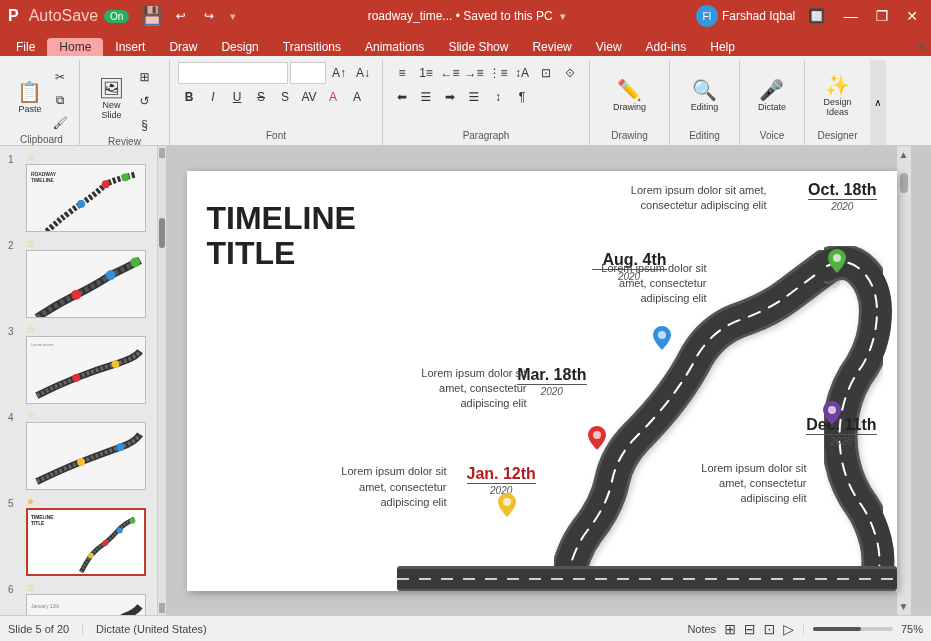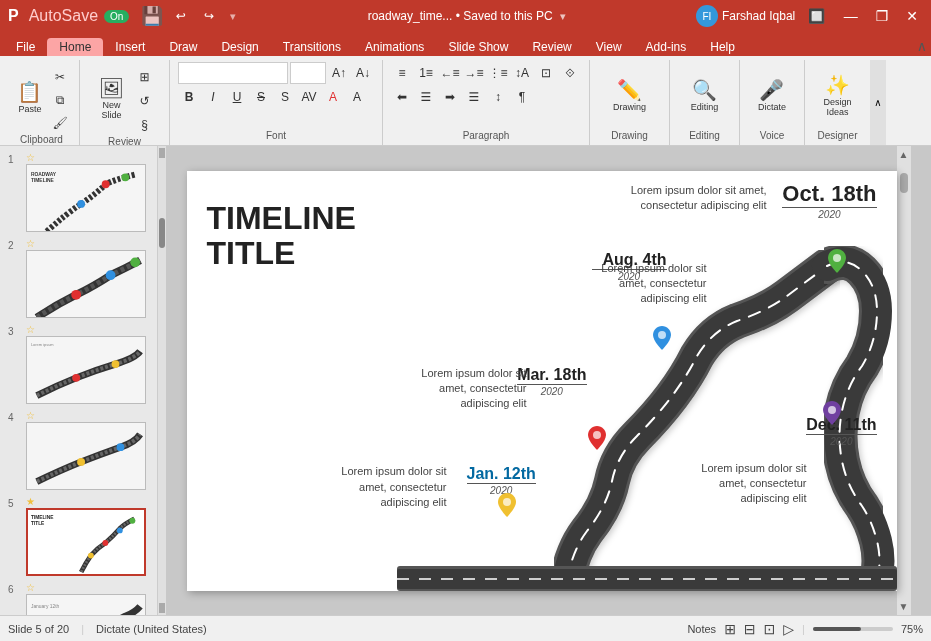--- a/index.html
+++ b/index.html
@@ -612,21 +612,21 @@
           <rect x="0" y="355" width="500" height="25" rx="3" fill="#555"></rect>
           <rect x="0" y="358" width="500" height="20" rx="2" fill="#3a3a3a"></rect>
           <line x1="0" y1="368" x2="500" y2="368" stroke="white" stroke-width="1.5" stroke-dasharray="12,10"></line>
         </svg>
       </div>
 
       <div class="text-block" style="right:130px; top:12px; text-align:right;margin-left:16px;">
         <span>Lorem ipsum dolor sit amet,<br>consectetur adipiscing elit</span>
       </div>
       <div class="date-label" style="right:20px; top:10px; text-align:center;">
-        <span style="font-size:22px; font-weight:bold; color:#222;">Oct. 18th</span>
+        <span style="font-size:16px; font-weight:bold; color:#222;">Oct. 18th</span>
         <span class="year" style="font-size:10px; color:#555; display:block; border-top:1px solid #555; padding-top:1px;">2020</span>
       </div>
 
       <div class="date-label" style="right:230px; top:80px; text-align:center;">
         <span style="font-size:16px; font-weight:bold; color:#222;margin-left:11px;">Aug. 4th</span>
         <span class="year" style="font-size:10px; color:#555; display:block; border-top:1px solid #555; padding-top:1px;">2020</span>
       </div>
 
       <div class="text-block" style="right:190px; top:90px; text-align:right; width:140px;">
         <span>Lorem ipsum dolor sit<br>amet, consectetur<br>adipiscing elit</span>
@@ -644,21 +644,21 @@
       <div class="date-label" style="right:20px; top:245px; text-align:center;">
         <span style="font-size:16px; font-weight:bold; color:#222;">Dec. 11th</span>
         <span class="year" style="font-size:10px; color:#555; display:block; border-top:1px solid #555; padding-top:1px;">2020</span>
       </div>
 
       <div class="text-block" style="right:90px; top:290px; text-align:right; width:150px;">
         <span>Lorem ipsum dolor sit<br>amet, consectetur<br>adipiscing elit</span>
       </div>
 
       <div class="date-label" style="left:280px; bottom:95px; text-align:center;">
-        <span style="font-size:16px; font-weight:bold; color:#0369a1;">Jan. 12th</span>
+        <span style="font-size:16px; font-weight:bold; color:#b91c1c;">Jan. 12th</span>
         <span class="year" style="font-size:10px; color:#555; display:block; border-top:1px solid #555; padding-top:1px;">2020</span>
       </div>
 
       <div class="text-block" style="left:80px; bottom:80px; text-align:right; width:180px;">
         <span>Lorem ipsum dolor sit<br>amet, consectetur<br>adipiscing elit</span>
       </div>
 
       <div class="pin" style="left:310px; bottom:74px;">
         <svg viewBox="0 0 20 24" width="20" height="24">
           <path d="M10 0 C5 0 1 4 1 9 C1 15 10 24 10 24 C10 24 19 15 19 9 C19 4 15 0 10 0 Z" fill="#f0c030"></path>

